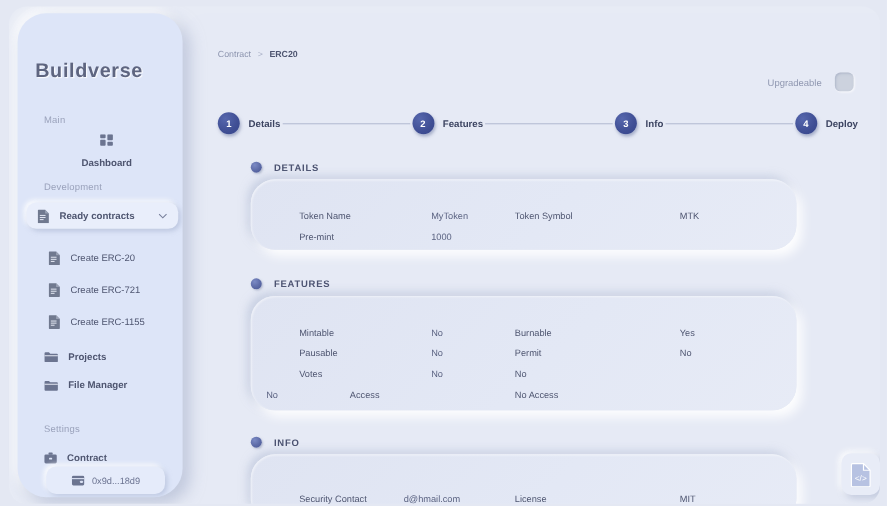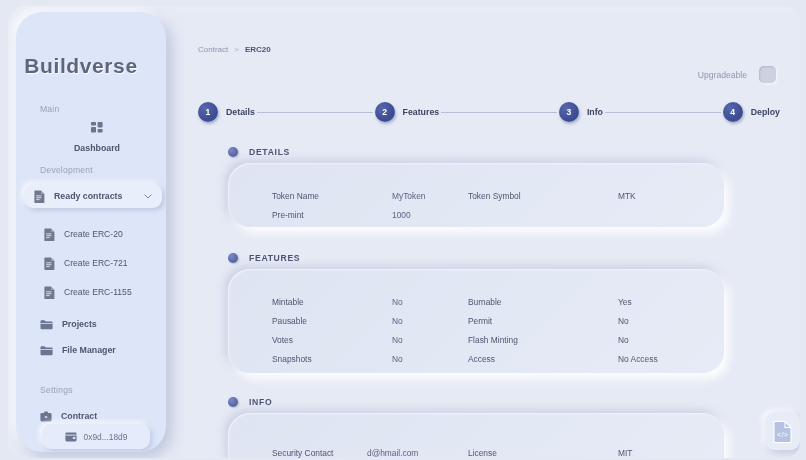--- a/index.html
+++ b/index.html
@@ -45,21 +45,21 @@
     overflow: hidden;
     z-index: 5;
   }
 
   .brand {
     position: absolute;
     top: 42px;
     left: 0;
     width: 130px;
     text-align: center;
-    font-size: 21px;
+    font-size: 18px;
     font-weight: bold;
     letter-spacing: 0.6px;
     color: #5e6580;
     text-shadow: 1px 1px 1px rgba(255,255,255,0.9);
   }
 
   .nav-section-label {
     position: absolute;
     left: 24px;
     font-size: 8.6px;
@@ -331,25 +331,23 @@
         </div>
         <div class="row">
           <span class="cellA">Pausable</span>
           <span class="cellB">No</span>
           <span class="cellC">Permit</span>
           <span class="cellD">No</span>
         </div>
         <div class="row">
           <span class="cellA">Votes</span>
           <span class="cellB">No</span>
-          <span class="cellC">Flash Minting</span>
           <span class="cellD">No</span>
         </div>
         <div class="row">
-          <span class="cellA">Snapshots</span>
           <span class="cellB">No</span>
           <span class="cellC">Access</span>
           <span class="cellD">No Access</span>
         </div>
       </div>
     </div>
 
     <div class="section-head" style="top:385px;">
       <span class="sec-dot"></span>
       <span class="sec-title">INFO</span>

